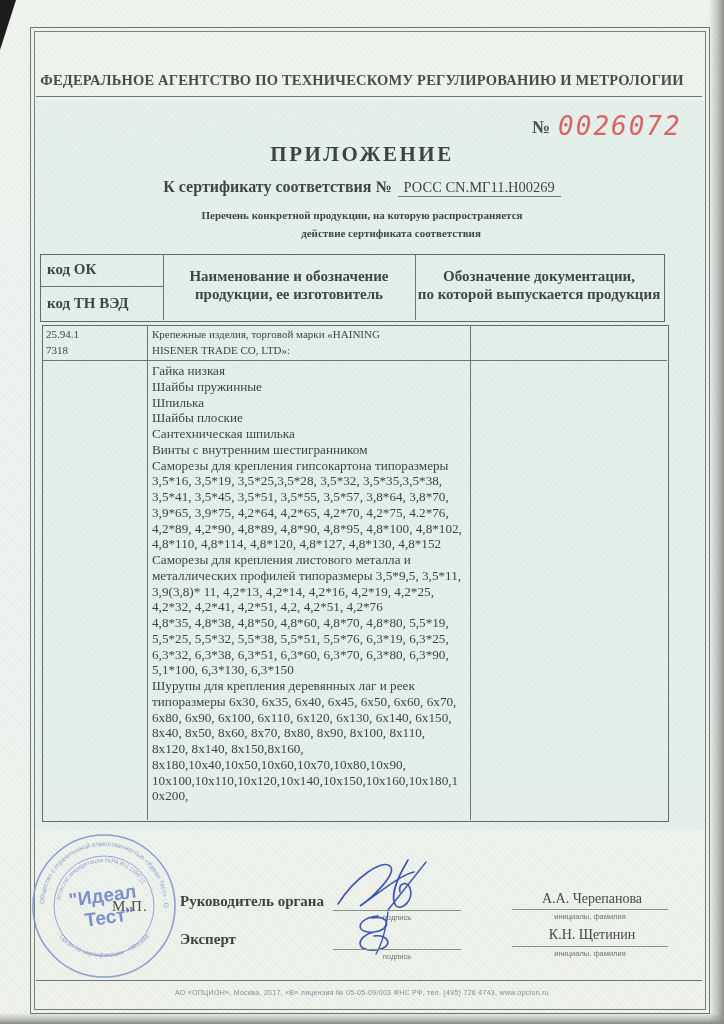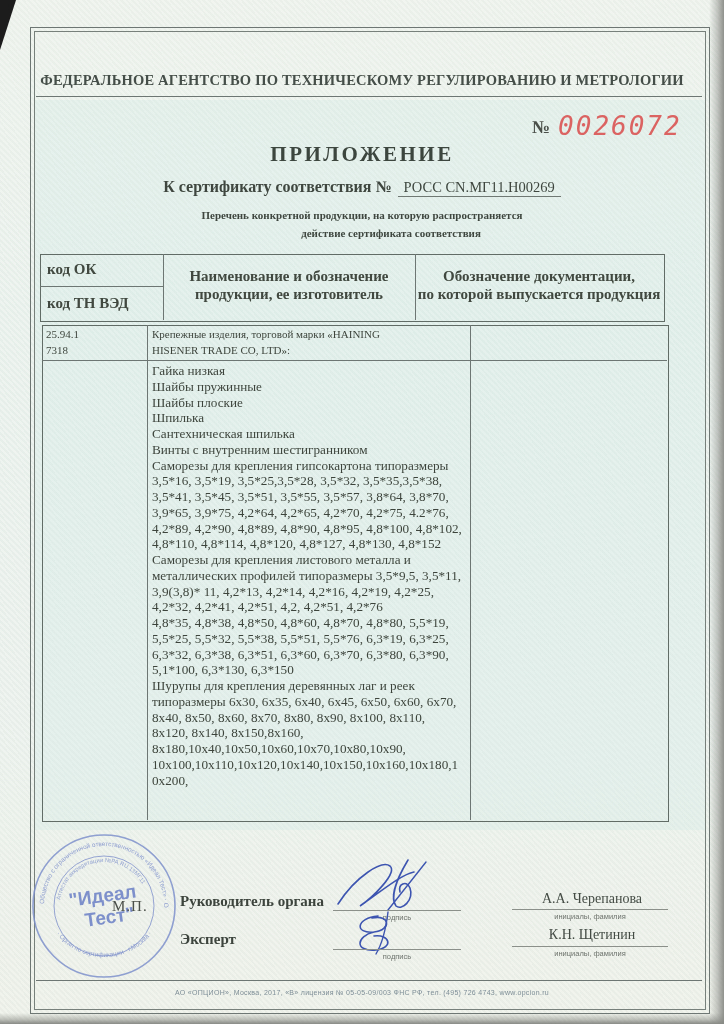--- a/index.html
+++ b/index.html
@@ -115,40 +115,41 @@
   <div class="line hline" style="left:42px;top:360px;width:625px;"></div>
 
   <div class="t cell" style="left:46px;top:328px;">25.94.1</div>
   <div class="t cell" style="left:46px;top:344px;">7318</div>
   <div class="t cell" style="left:152px;top:328px;">Крепежные изделия, торговой марки «HAINING</div>
   <div class="t cell" style="left:152px;top:344px;">HISENER TRADE CO, LTD»:</div>
 
   <div style="position:absolute;left:152px;top:363px;width:316px;overflow:hidden;">
       <div class="list-line">Гайка низкая</div>
       <div class="list-line">Шайбы пружинные</div>
+      <div class="list-line">Шпилька</div>
       <div class="list-line">Шайбы плоские</div>
-      <div class="list-line">Шпилька</div>
       <div class="list-line">Сантехническая шпилька</div>
       <div class="list-line">Винты с внутренним шестигранником</div>
       <div class="list-line">Саморезы для крепления гипсокартона типоразмеры</div>
       <div class="list-line">3,5*16, 3,5*19, 3,5*25,3,5*28, 3,5*32, 3,5*35,3,5*38,</div>
       <div class="list-line">3,5*41, 3,5*45, 3,5*51, 3,5*55, 3,5*57, 3,8*64, 3,8*70,</div>
       <div class="list-line">3,9*65, 3,9*75, 4,2*64, 4,2*65, 4,2*70, 4,2*75, 4.2*76,</div>
       <div class="list-line">4,2*89, 4,2*90, 4,8*89, 4,8*90, 4,8*95, 4,8*100, 4,8*102,</div>
       <div class="list-line">4,8*110, 4,8*114, 4,8*120, 4,8*127, 4,8*130, 4,8*152</div>
       <div class="list-line">Саморезы для крепления листового металла и</div>
       <div class="list-line">металлических профилей типоразмеры 3,5*9,5, 3,5*11,</div>
       <div class="list-line">3,9(3,8)* 11, 4,2*13, 4,2*14, 4,2*16, 4,2*19, 4,2*25,</div>
       <div class="list-line">4,2*32, 4,2*41, 4,2*51, 4,2, 4,2*51, 4,2*76</div>
       <div class="list-line">4,8*35, 4,8*38, 4,8*50, 4,8*60, 4,8*70, 4,8*80, 5,5*19,</div>
       <div class="list-line">5,5*25, 5,5*32, 5,5*38, 5,5*51, 5,5*76, 6,3*19, 6,3*25,</div>
       <div class="list-line">6,3*32, 6,3*38, 6,3*51, 6,3*60, 6,3*70, 6,3*80, 6,3*90,</div>
       <div class="list-line">5,1*100, 6,3*130, 6,3*150</div>
       <div class="list-line">Шурупы для крепления деревянных лаг и реек</div>
       <div class="list-line">типоразмеры 6х30, 6х35, 6х40, 6х45, 6х50, 6х60, 6х70,</div>
+      <div class="list-line">6х80, 6х90, 6х100, 6х110, 6х120, 6х130, 6х140, 6х150,</div>
       <div class="list-line">8х40, 8х50, 8х60, 8х70, 8х80, 8х90, 8х100, 8х110,</div>
       <div class="list-line">8х120, 8х140, 8х150,8х160,</div>
       <div class="list-line">8х180,10х40,10х50,10х60,10х70,10х80,10х90,</div>
       <div class="list-line">10х100,10х110,10х120,10х140,10х150,10х160,10х180,1</div>
       <div class="list-line">0х200,</div>
     </div>
 
   <svg style="position:absolute;left:30px;top:832px;" width="148" height="148" viewBox="0 0 148 148">
     <defs>
       <path id="arcOuter" d="M 14,74 A 60,60 0 1 1 134,74"></path>

